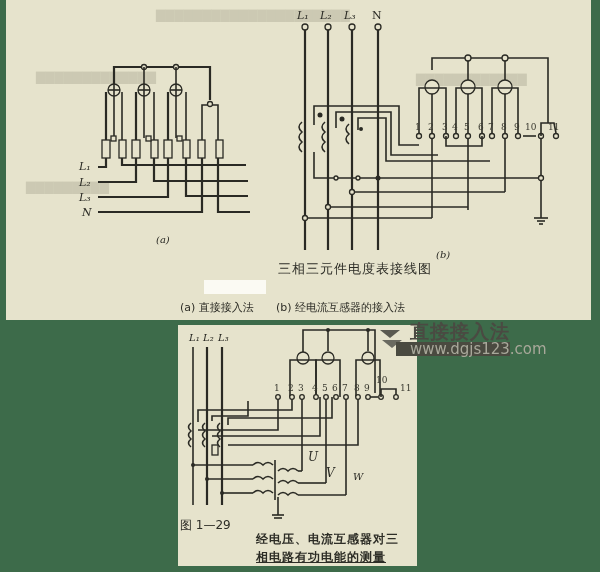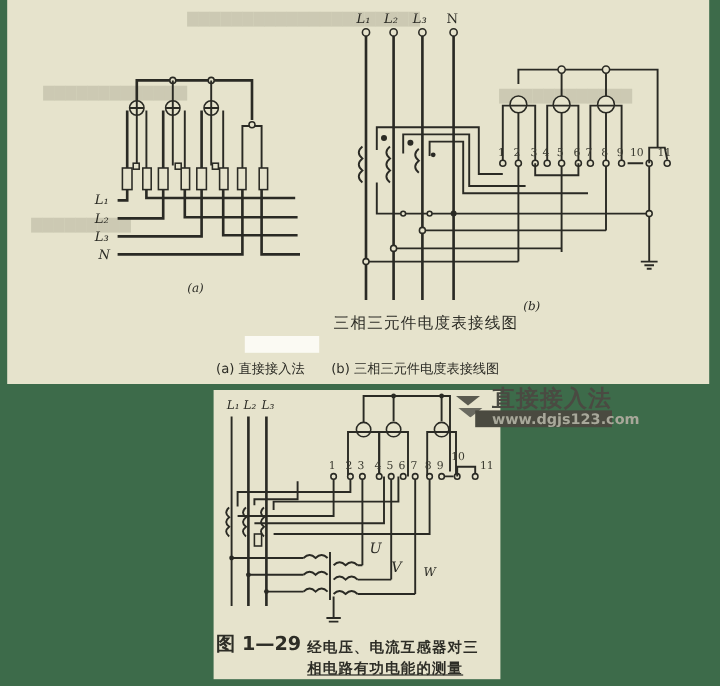--- a/index.html
+++ b/index.html
@@ -12,21 +12,21 @@
   .thick{stroke-width:2.2;}
   .term{fill:#e6e3cc;stroke:#2a2a24;stroke-width:1.3;}
   .dot{fill:#2a2a24;}
   .lbl{font-family:"DejaVu Serif",serif;font-style:italic;font-size:11px;fill:#2a2a24;}
   .num{font-family:"DejaVu Serif",serif;font-size:9px;fill:#3a3a30;}
   .caption{position:absolute;color:#2d2d26;font-family:"DejaVu Sans",sans-serif;white-space:nowrap;}
   .bg-text{position:absolute;color:#b7b59f;font-family:"DejaVu Sans",sans-serif;font-size:12px;white-space:nowrap;opacity:.55;}
   .redact{position:absolute;background:#fbfaf3;}
   .watermark{position:absolute;left:376px;top:322px;width:218px;height:32px;}
   .wm-text{position:absolute;left:34px;top:-3px;font-family:"DejaVu Sans",sans-serif;font-size:19px;font-weight:bold;color:#4a4a42;letter-spacing:1px;}
-  .wm-url{position:absolute;left:20px;top:20px;width:100px;height:14px;background:#4a4a40;color:#a8a89a;font-family:"DejaVu Sans",sans-serif;font-size:12px;line-height:14px;padding-left:14px;font-weight:bold;}
+  .wm-url{position:absolute;left:20px;top:20px;width:100px;height:14px;background:#4a4a40;color:#a8a89a;font-family:"DejaVu Sans",sans-serif;font-size:15px;line-height:14px;padding-left:14px;}
   .wm-logo{position:absolute;left:0;top:4px;width:30px;height:22px;}
 </style>
 </head>
 <body>
 
 <div class="scan scan-top">
   <div class="bg-text" style="left:150px;top:8px;">▇▇▇▇▇▇▇▇▇▇▇▇▇▇▇▇▇▇▇▇▇</div>
   <div class="bg-text" style="left:30px;top:70px;">▇▇▇▇▇▇▇▇▇▇▇▇▇</div>
   <div class="bg-text" style="left:410px;top:72px;">▇▇▇▇▇▇▇▇▇▇▇▇</div>
   <div class="bg-text" style="left:20px;top:180px;">▇▇▇▇▇▇▇▇▇</div>
@@ -174,21 +174,21 @@
       <circle class="term" cx="299" cy="218" r="2.5"></circle>
     <circle class="term" cx="330" cy="178" r="2"></circle>
       <circle class="term" cx="352" cy="178" r="2"></circle>
       <circle class="dot" cx="372" cy="178" r="2.5"></circle>
     <text class="lbl" x="430" y="258" style="font-size:10px">(b)</text>
   </svg>
 
   <div class="redact" style="left:198px;top:280px;width:62px;height:14px;"></div>
   <div class="caption" style="left:272px;top:260px;font-size:13px;letter-spacing:1px;">三相三元件电度表接线图</div>
   <div class="caption" style="left:174px;top:300px;font-size:11px;">(a) 直接接入法</div>
-  <div class="caption" style="left:270px;top:300px;font-size:11px;">(b) 三相三元件电度表接线图</div>
+  <div class="caption" style="left:270px;top:300px;font-size:11px;">(b) 经电流互感器的接入法</div>
 </div>
 
 <div class="scan scan-bottom">
   <svg width="239" height="241">
     <text class="lbl" x="11" y="16" style="font-size:10px">L₁</text>
     <text class="lbl" x="25" y="16" style="font-size:10px">L₂</text>
     <text class="lbl" x="40" y="16" style="font-size:10px">L₃</text>
     <line class="ln" x1="15" y1="22" x2="15" y2="180"></line>
     <line class="ln thick" x1="29" y1="22" x2="29" y2="180"></line>
     <line class="ln thick" x1="44" y1="22" x2="44" y2="180"></line>
@@ -261,21 +261,21 @@
       <polyline class="ln" points="120,158 148,158"></polyline>
       <polyline class="ln" points="120,170 168,170"></polyline>
     <line class="ln" x1="100" y1="172" x2="100" y2="190"></line>
     <line class="ln" x1="94" y1="190" x2="106" y2="190"></line>
       <line class="ln" x1="96" y1="193" x2="104" y2="193"></line>
     <rect class="term" x="34" y="120" width="6" height="10"></rect>
     <text class="lbl" x="130" y="136" style="font-size:12px">U</text>
     <text class="lbl" x="148" y="152" style="font-size:12px">V</text>
     <text class="lbl" x="175" y="155" style="font-size:10px">W</text>
   </svg>
-  <div class="caption" style="left:2px;top:202px;font-size:16px;font-weight:bold;">图 1—29</div>
+  <div class="caption" style="left:2px;top:192px;font-size:12px;font-weight:normal;">图 1—29</div>
   <div class="caption" style="left:78px;top:206px;font-size:12px;font-weight:bold;letter-spacing:1px;">经电压、电流互感器对三</div>
   <div class="caption" style="left:78px;top:224px;font-size:12px;font-weight:bold;letter-spacing:1px;text-decoration:underline;">相电路有功电能的测量</div>
 </div>
 
 <div class="watermark">
   <svg class="wm-logo" width="30" height="22">
     <path d="M4,4 L24,4 L14,12 Z" fill="#5a5a50"></path>
       <path d="M6,14 L26,14 L16,22 Z" fill="#6a6a60"></path>
   </svg>
   <div class="wm-text">直接接入法</div>

